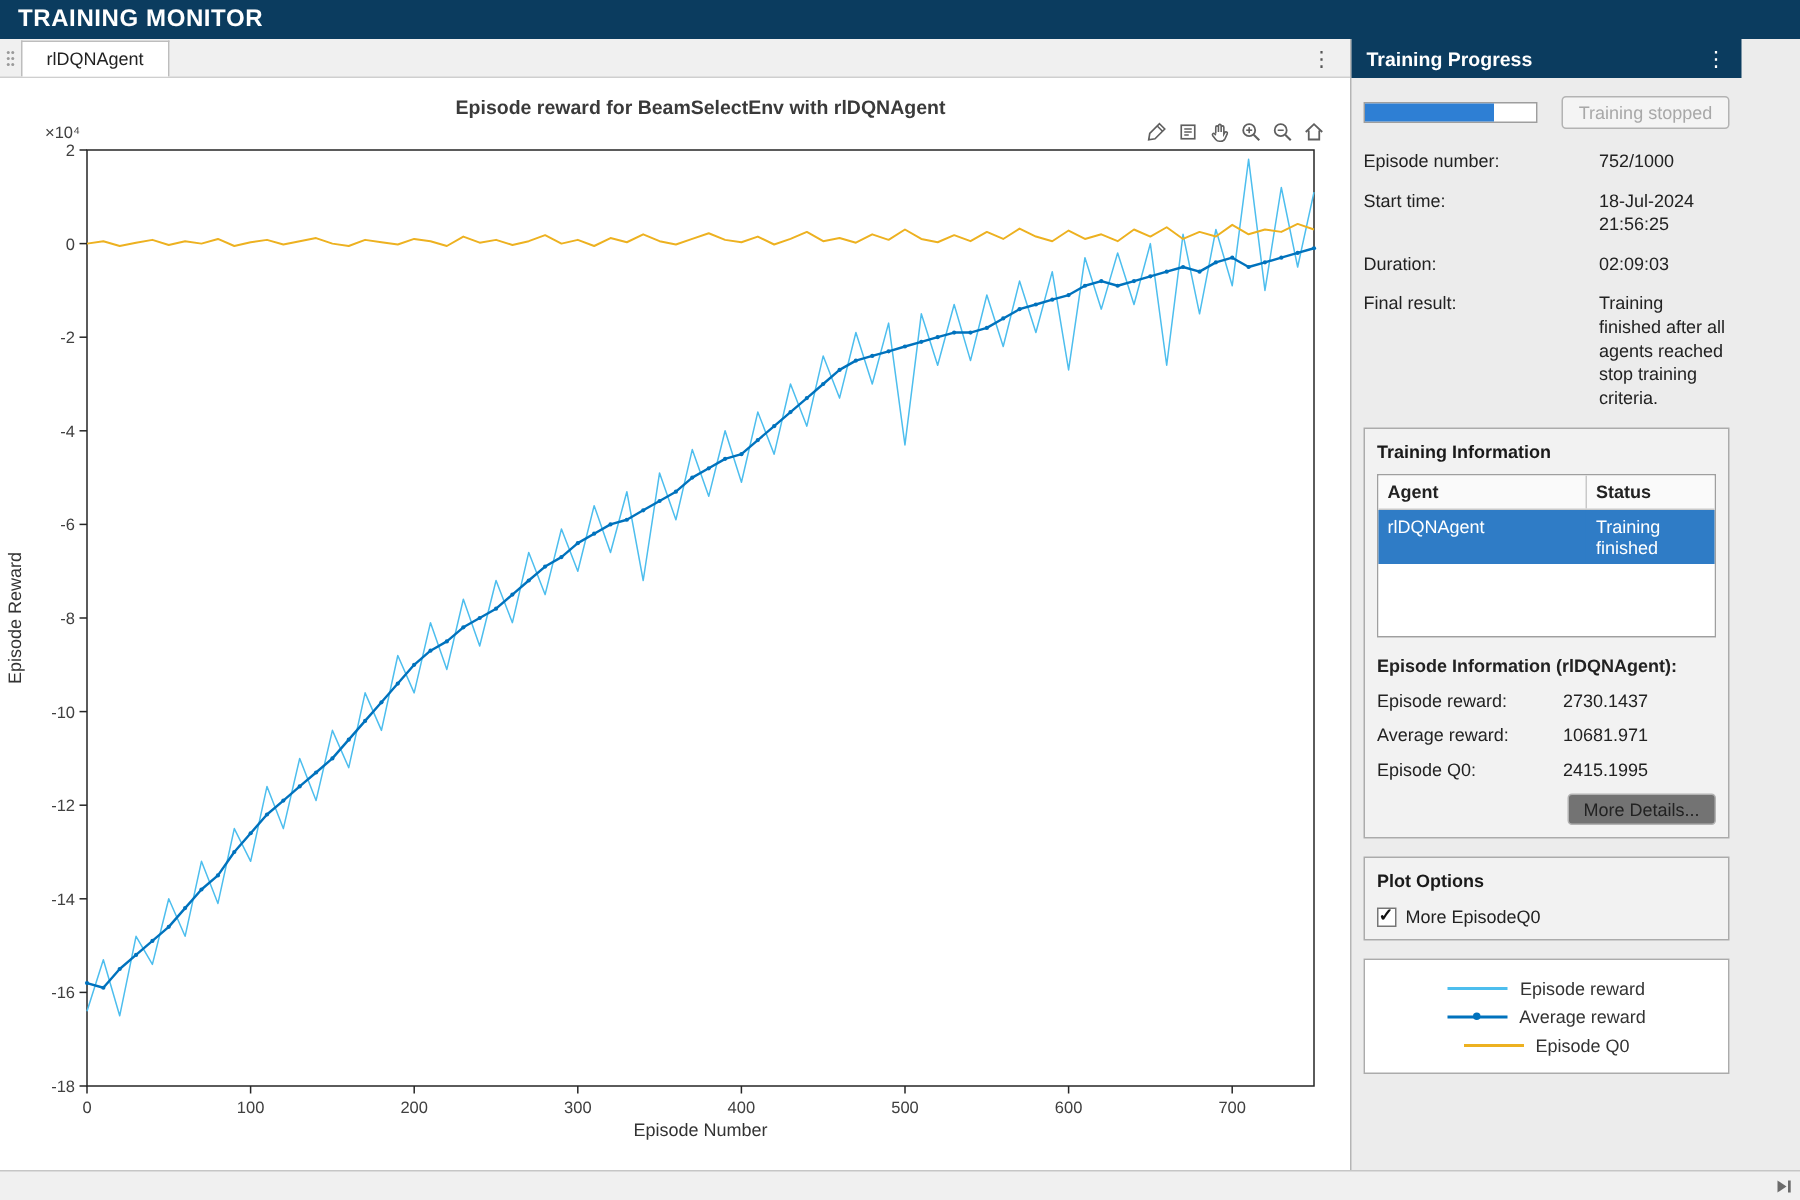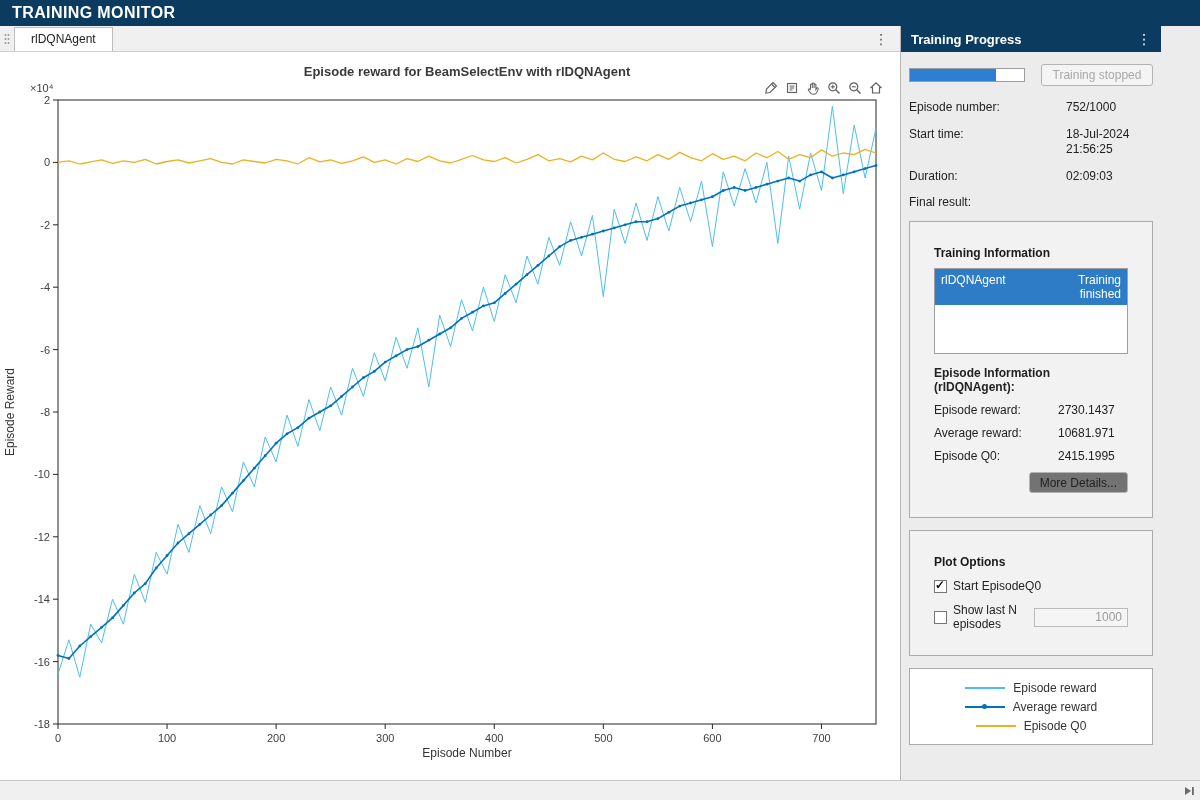--- a/index.html
+++ b/index.html
@@ -52,30 +52,30 @@
          font-size: 12px; color: #222; padding: 2px 10px; cursor: pointer;
          font-family: "Liberation Sans", sans-serif; }
   .btn.disabled { color: #a8a8a8; cursor: default; background: #f4f4f4; }
   .stop-btn { margin-left: auto; height: 22px; min-width: 112px; }
 
   .fields { margin-top: 14px; }
   .frow { display: flex; margin-bottom: 11px; }
   .frow .lab { width: 132px; color: #222; }
   .frow .val { flex: 1; color: #222; line-height: 1.3; margin-left: 25px; }
 
-  .groupbox { border: 1px solid #ababab; background: #f2f2f2; margin-top: 12px; padding: 24px; }
+  .groupbox { border: 1px solid #ababab; background: #f2f2f2; margin-top: 12px; padding: 8px; }
   .gb-title { font-weight: bold; color: #1a1a1a; margin-bottom: 8px; }
 
   .agent-table { border: 1px solid #9f9f9f; background: #fff; }
   .trow { display: flex; }
   .thead { background: #fafafa; border-bottom: 1px solid #c9c9c9; font-weight: bold; }
   .tcell { padding: 4px 6px; width: 138px; }
   .tcell.c2 { flex: 1; border-left: 1px solid #c9c9c9; width: auto; }
   .trow.selected { background: #2f7cc6; color: #fff; }
-  .trow.selected .tcell.c2 { border-left-color: #2f7cc6; text-align: right; }
+  .trow.selected .tcell.c2 { border-left-color: #2f7cc6; }
   .tfill { height: 48px; background: #fff; }
 
   .ep-title { font-weight: bold; margin: 12px 0 9px 0; }
   .kv { display: flex; margin-bottom: 9px; }
   .kv .lab { width: 124px; }
   .more-row { display: flex; justify-content: flex-end; margin-top: 4px; }
   .more-btn { height: 21px; }
 
   .cbrow { display: flex; align-items: center; margin-top: 10px; }
   .cb { width: 13px; height: 13px; border: 1px solid #767676; background: #fff;
@@ -302,26 +302,31 @@
           <div class="frow">
             <span class="lab">Start time:</span>
             <span class="val">18-Jul-2024 21:56:25</span>
           </div>
           <div class="frow">
             <span class="lab">Duration:</span>
             <span class="val">02:09:03</span>
           </div>
           <div class="frow">
             <span class="lab">Final result:</span>
+            <span class="val" style="max-width:150px">Training finished after all agents reached stop training criteria.</span>
           </div>
         </div>
 
         <div class="groupbox">
           <div class="gb-title">Training Information</div>
           <div class="agent-table">
+            <div class="trow thead">
+              <span class="tcell">Agent</span>
+              <span class="tcell c2">Status</span>
+            </div>
             <div class="trow selected">
               <span class="tcell">rlDQNAgent</span>
               <span class="tcell c2">Training finished</span>
             </div>
             <div class="tfill"></div>
           </div>
 
           <div class="ep-title">Episode Information (rlDQNAgent):</div>
           <div class="kv">
             <span class="lab">Episode reward:</span>
@@ -339,26 +344,21 @@
             <button class="btn more-btn">More Details...</button>
           </div>
         </div>
 
         <div class="groupbox">
           <div class="gb-title">Plot Options</div>
           <div class="cbrow">
             <span class="cb">
               <span class="cbmark">✓</span>
             </span>
-            <span>Start EpisodeQ0</span>
-          </div>
-          <div class="cbrow">
-            <span class="cb"></span>
-            <span>Show last N episodes</span>
-            <input class="ninput" disabled="" value="1000" style="">
+            <span>More EpisodeQ0</span>
           </div>
         </div>
 
         <div class="legendbox">
           <div class="legend-row">
             <span class="legend-line" style="border-top-color: rgb(77, 190, 238);"></span>
             <span class="legend-label">Episode reward</span>
           </div>
           <div class="legend-row">
             <span class="legend-line" style="border-top-color: rgb(0, 114, 189);">

